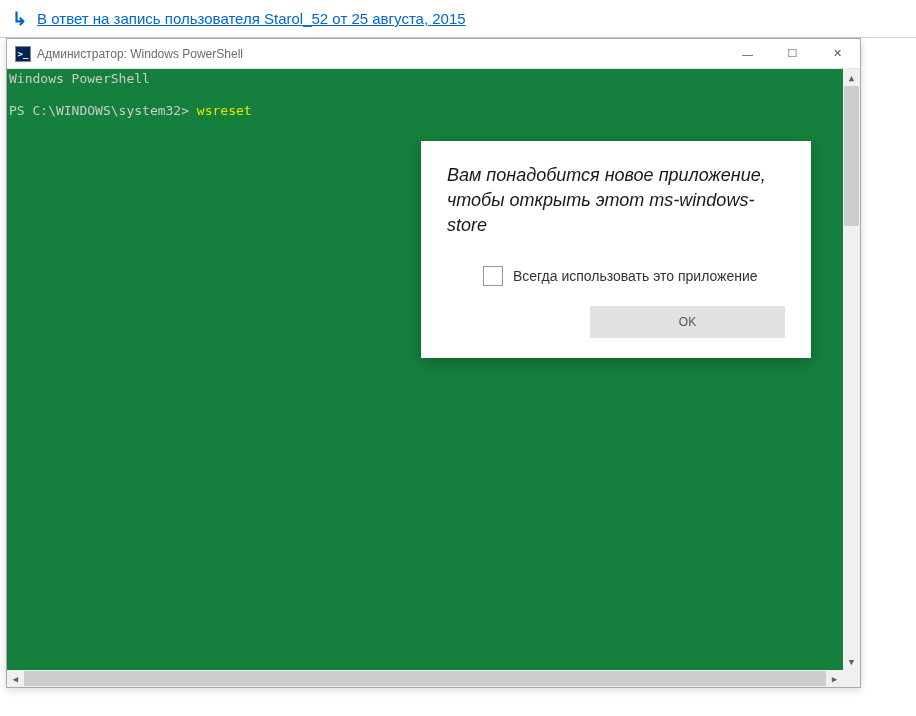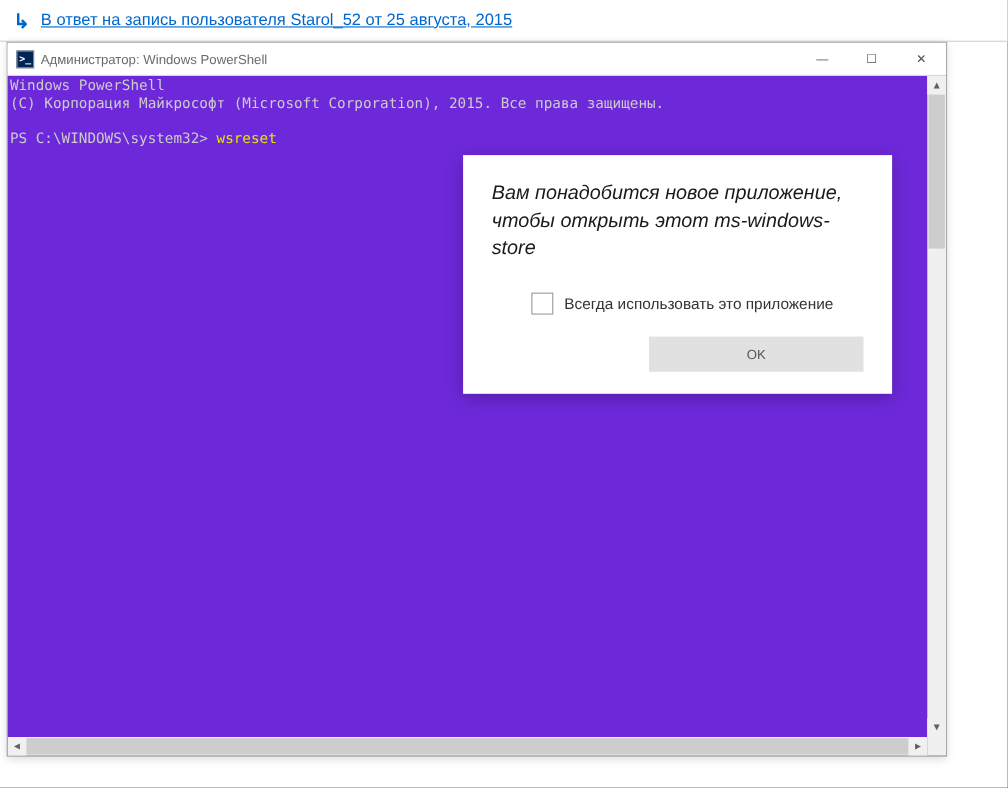--- a/index.html
+++ b/index.html
@@ -81,21 +81,21 @@
       width: 45px;
       height: 100%;
       display: flex;
       align-items: center;
       justify-content: center;
       color: #555;
       font-size: 11px;
       cursor: pointer;
     }
     .terminal {
-      background: #6d28d9;
+      background: #15803d;
       width: 100%;
       height: calc(100% - 30px);
       padding: 2px 0 0 0;
       font-family: Consolas, "Lucida Console", monospace;
       font-size: 13px;
       line-height: 16px;
       color: #cccccc;
       position: relative;
       overflow: hidden;
     }
@@ -237,21 +237,20 @@
     <span class="titlebar-text">Администратор: Windows PowerShell</span>
     <div class="window-controls">
       <div class="window-btn">—</div>
       <div class="window-btn">☐</div>
       <div class="window-btn close">✕</div>
     </div>
   </div>
 
   <div class="terminal">
     <div class="terminal-line">Windows PowerShell</div>
-    <div class="terminal-line">(C) Корпорация Майкрософт (Microsoft Corporation), 2015. Все права защищены.</div>
     <div class="terminal-line"> </div>
     <div class="terminal-line"><span class="prompt-text">PS C:\WINDOWS\system32&gt; </span><span class="command-text">wsreset</span></div>
 
     <div class="scrollbar-vert">
       <div class="scrollbar-arrow">▲</div>
       <div class="scrollbar-thumb"></div>
       <div class="scrollbar-arrow bottom">▼</div>
     </div>
     <div class="scrollbar-horiz">
       <div class="scrollbar-arrow left">◀</div>

